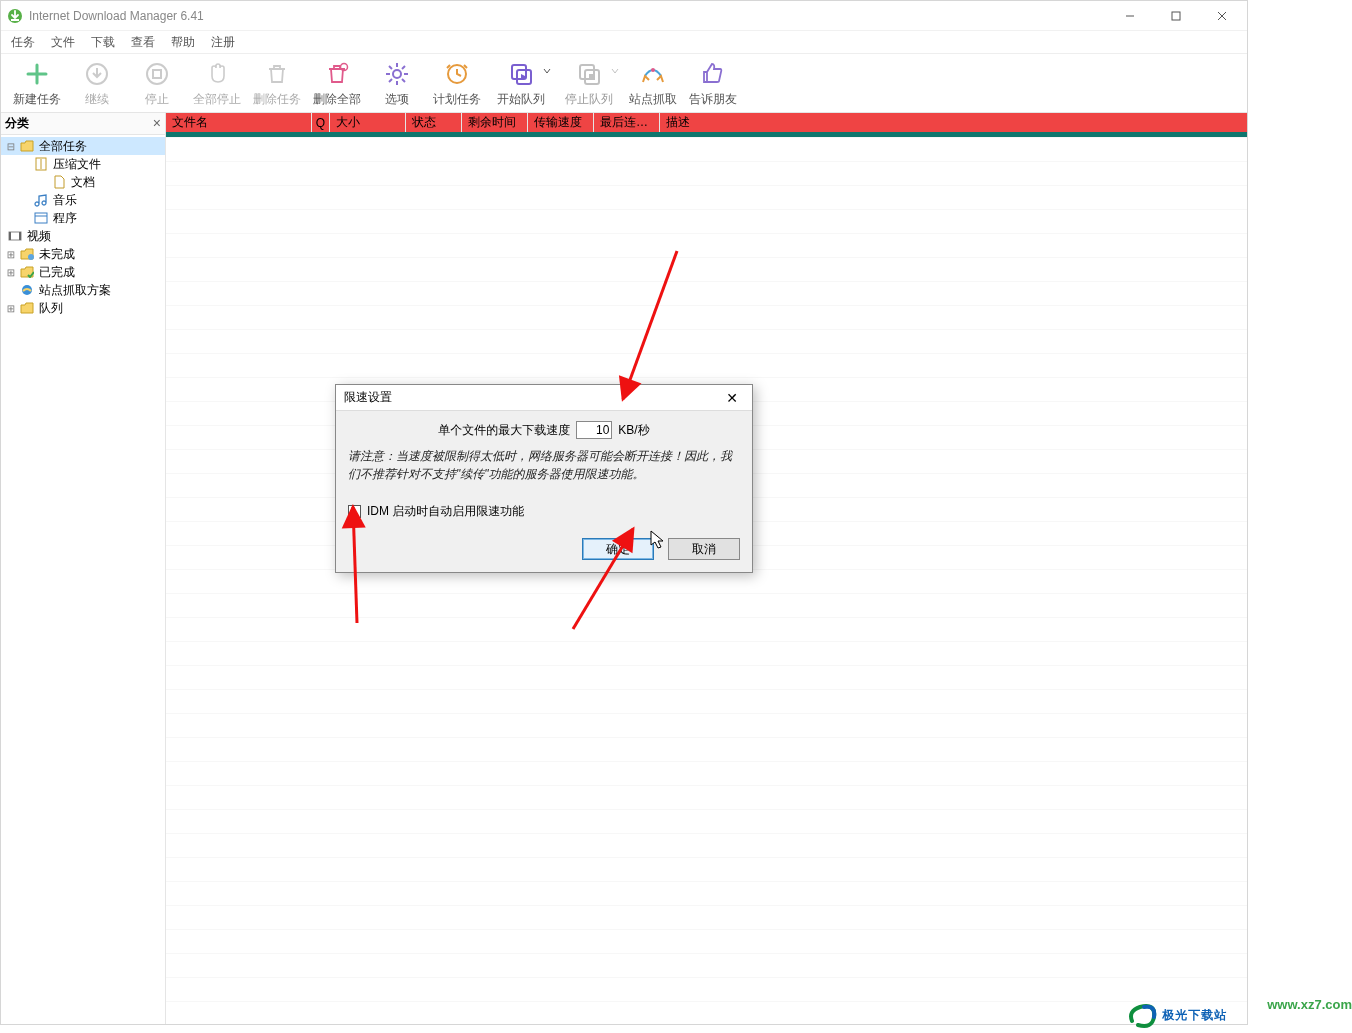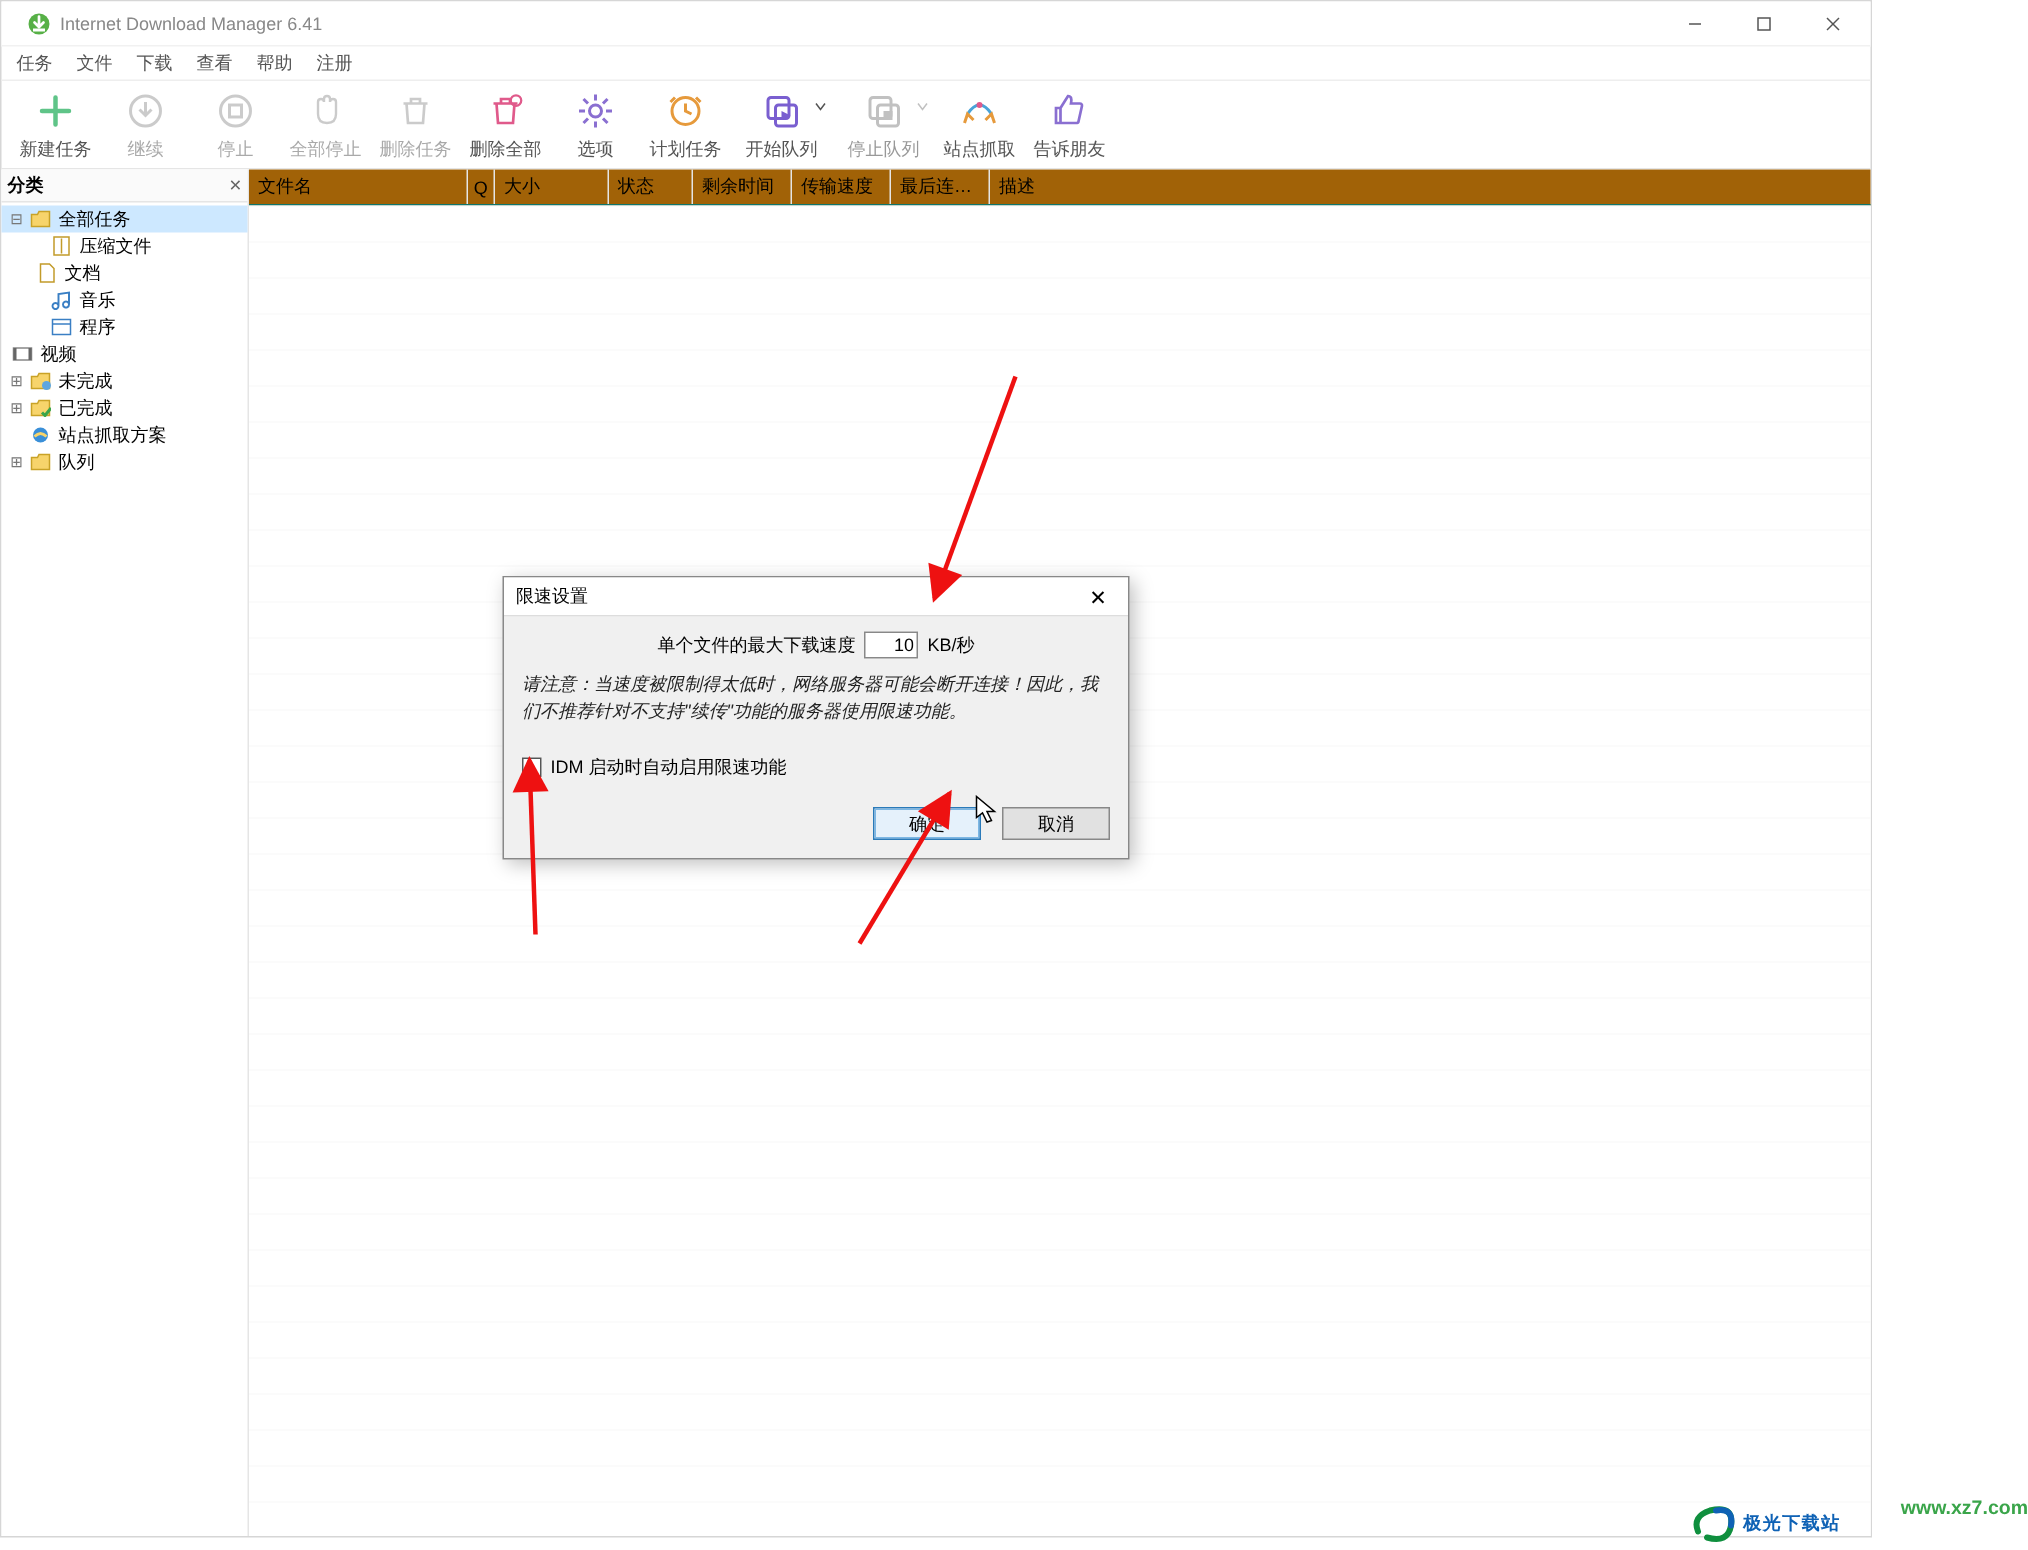--- a/index.html
+++ b/index.html
@@ -1,18 +1,18 @@
 <!DOCTYPE html>
 <html><head>
 <meta charset="utf-8">
 <style>
 * { margin: 0; padding: 0; box-sizing: border-box; font-family: "Microsoft YaHei", "SimSun", Arial, sans-serif; font-size: 12px; }
 html, body { width: 1352px; height: 1033px; overflow: hidden; background: #fff; }
 .window { width: 1248px; height: 1025px; border: 1px solid #d6d6d6; background: #fff; position: relative; }
-.titlebar { height: 30px; display: flex; align-items: center; padding: 0 2px 0 17px; color: #888; background: #fff; border-bottom: 1px solid #f1f1f1; }
+.titlebar { height: 30px; display: flex; align-items: center; padding: 0 2px 0 6px; color: #888; background: #fff; border-bottom: 1px solid #f1f1f1; }
 .titlebar .icon { width: 16px; height: 16px; margin-right: 6px; display:inline-flex; align-items:center; justify-content:center; }
 .titlebar .title { flex: 0 0 auto; }
 .titlebar .spacer { flex: 1; }
 .titlebar .winbtn { width: 46px; height: 30px; display: flex; align-items: center; justify-content: center; color: #666; }
 .menubar { height: 22px; display: flex; align-items: center; padding: 0 2px; gap: 0; color: #555; }
 .menubar .menuitem { padding: 2px 8px; }
 .toolbar { height: 60px; display: flex; align-items: center; padding: 2px 4px 2px 6px; border-top: 1px solid #eee; border-bottom: 1px solid #e5e5e5; gap: 0; }
 .toolbtn { width: 60px; height: 56px; display: flex; flex-direction: column; align-items: center; justify-content: flex-start; padding-top: 4px; color: #555; position: relative; }
 .toolbtn .ticon { width: 30px; height: 30px; display:flex; align-items:center; justify-content:center; }
 .toolbtn .tlabel { margin-top: 2px; font-size: 12px; }
@@ -21,21 +21,21 @@
 .sidebar { width: 165px; border-right: 1px solid #e5e5e5; position: relative; background:#fff; }
 .sidebar-header { height: 22px; display:flex; align-items:center; padding:0 4px; background:#fafafa; border-bottom:1px solid #e5e5e5; font-weight:bold; }
 .sidebar-close { position:absolute; top:2px; right:4px; color:#666; font-size:14px; }
 .tree { padding: 2px 0; }
 .tree .node { display:flex; align-items:center; height:18px; padding-left:4px; white-space:nowrap; }
 .tree .chev, .tree .exp { width:12px; text-align:center; color:#777; font-size:10px; }
 .tree .ficon { width:16px; height:16px; display:inline-flex; align-items:center; justify-content:center; margin:0 2px; }
 .tree .lbl { padding-left:2px; }
 .selected { background:#cde8ff; }
 .main { flex: 1; display:flex; flex-direction:column; background:#fff; position:relative; }
-.columns { height: 24px; display:flex; align-items:center; background:#a16207; border-bottom:1px solid #0f766e; }
+.columns { height: 24px; display:flex; align-items:center; background:#ef4444; border-bottom:5px solid #0f766e; }
 .col { border-right: 1px solid #e5e5e5; padding: 0 6px; height:100%; display:flex; align-items:center; }
 .grid { flex:1; background:#fff; }
 .grid-inner { height:100%; background-image: linear-gradient(to bottom, #f7f7f7 1px, transparent 1px); background-size: 100% 24px; }
 
 .dialog { position:absolute; left: 334px; top: 383px; width: 418px; background:#f0f0f0; border:1px solid #888; box-shadow: 3px 3px 12px rgba(0,0,0,.25); }
 .dialog .dtitle { height: 26px; background:#fff; display:flex; align-items:center; padding:0 8px; border-bottom:1px solid #ddd; }
 .dialog .dtitle .dspacer { flex:1; }
 .dialog .dclose { width:24px; text-align:center; font-size:14px; }
 .dialog .dbody { padding: 10px 12px 12px; }
 .row1 { display:flex; align-items:center; justify-content:center; gap:6px; margin-bottom:8px; }
@@ -248,21 +248,21 @@
         </div>
         <div class="node" style="padding-left:30px;">
           <span class="ficon">
               <svg width="12" height="14">
                 <rect x="1" y="1" width="10" height="12" fill="#fff" stroke="#c29b2a"></rect>
                 <line x1="6" y1="2" x2="6" y2="12" stroke="#c29b2a"></line>
               </svg>
             </span>
           <span class="lbl">压缩文件</span>
         </div>
-        <div class="node" style="padding-left:20px;">
+        <div class="node" style="padding-left:48px;">
           <span class="ficon">
               <svg width="12" height="14">
                 <path d="M2 1 L8 1 L11 4 L11 13 L2 13 Z" fill="#fff" stroke="#c29b2a"></path>
               </svg>
             </span>
           <span class="lbl">文档</span>
         </div>
         <div class="node" style="padding-left:30px;">
           <span class="ficon">
               <svg width="14" height="14">

